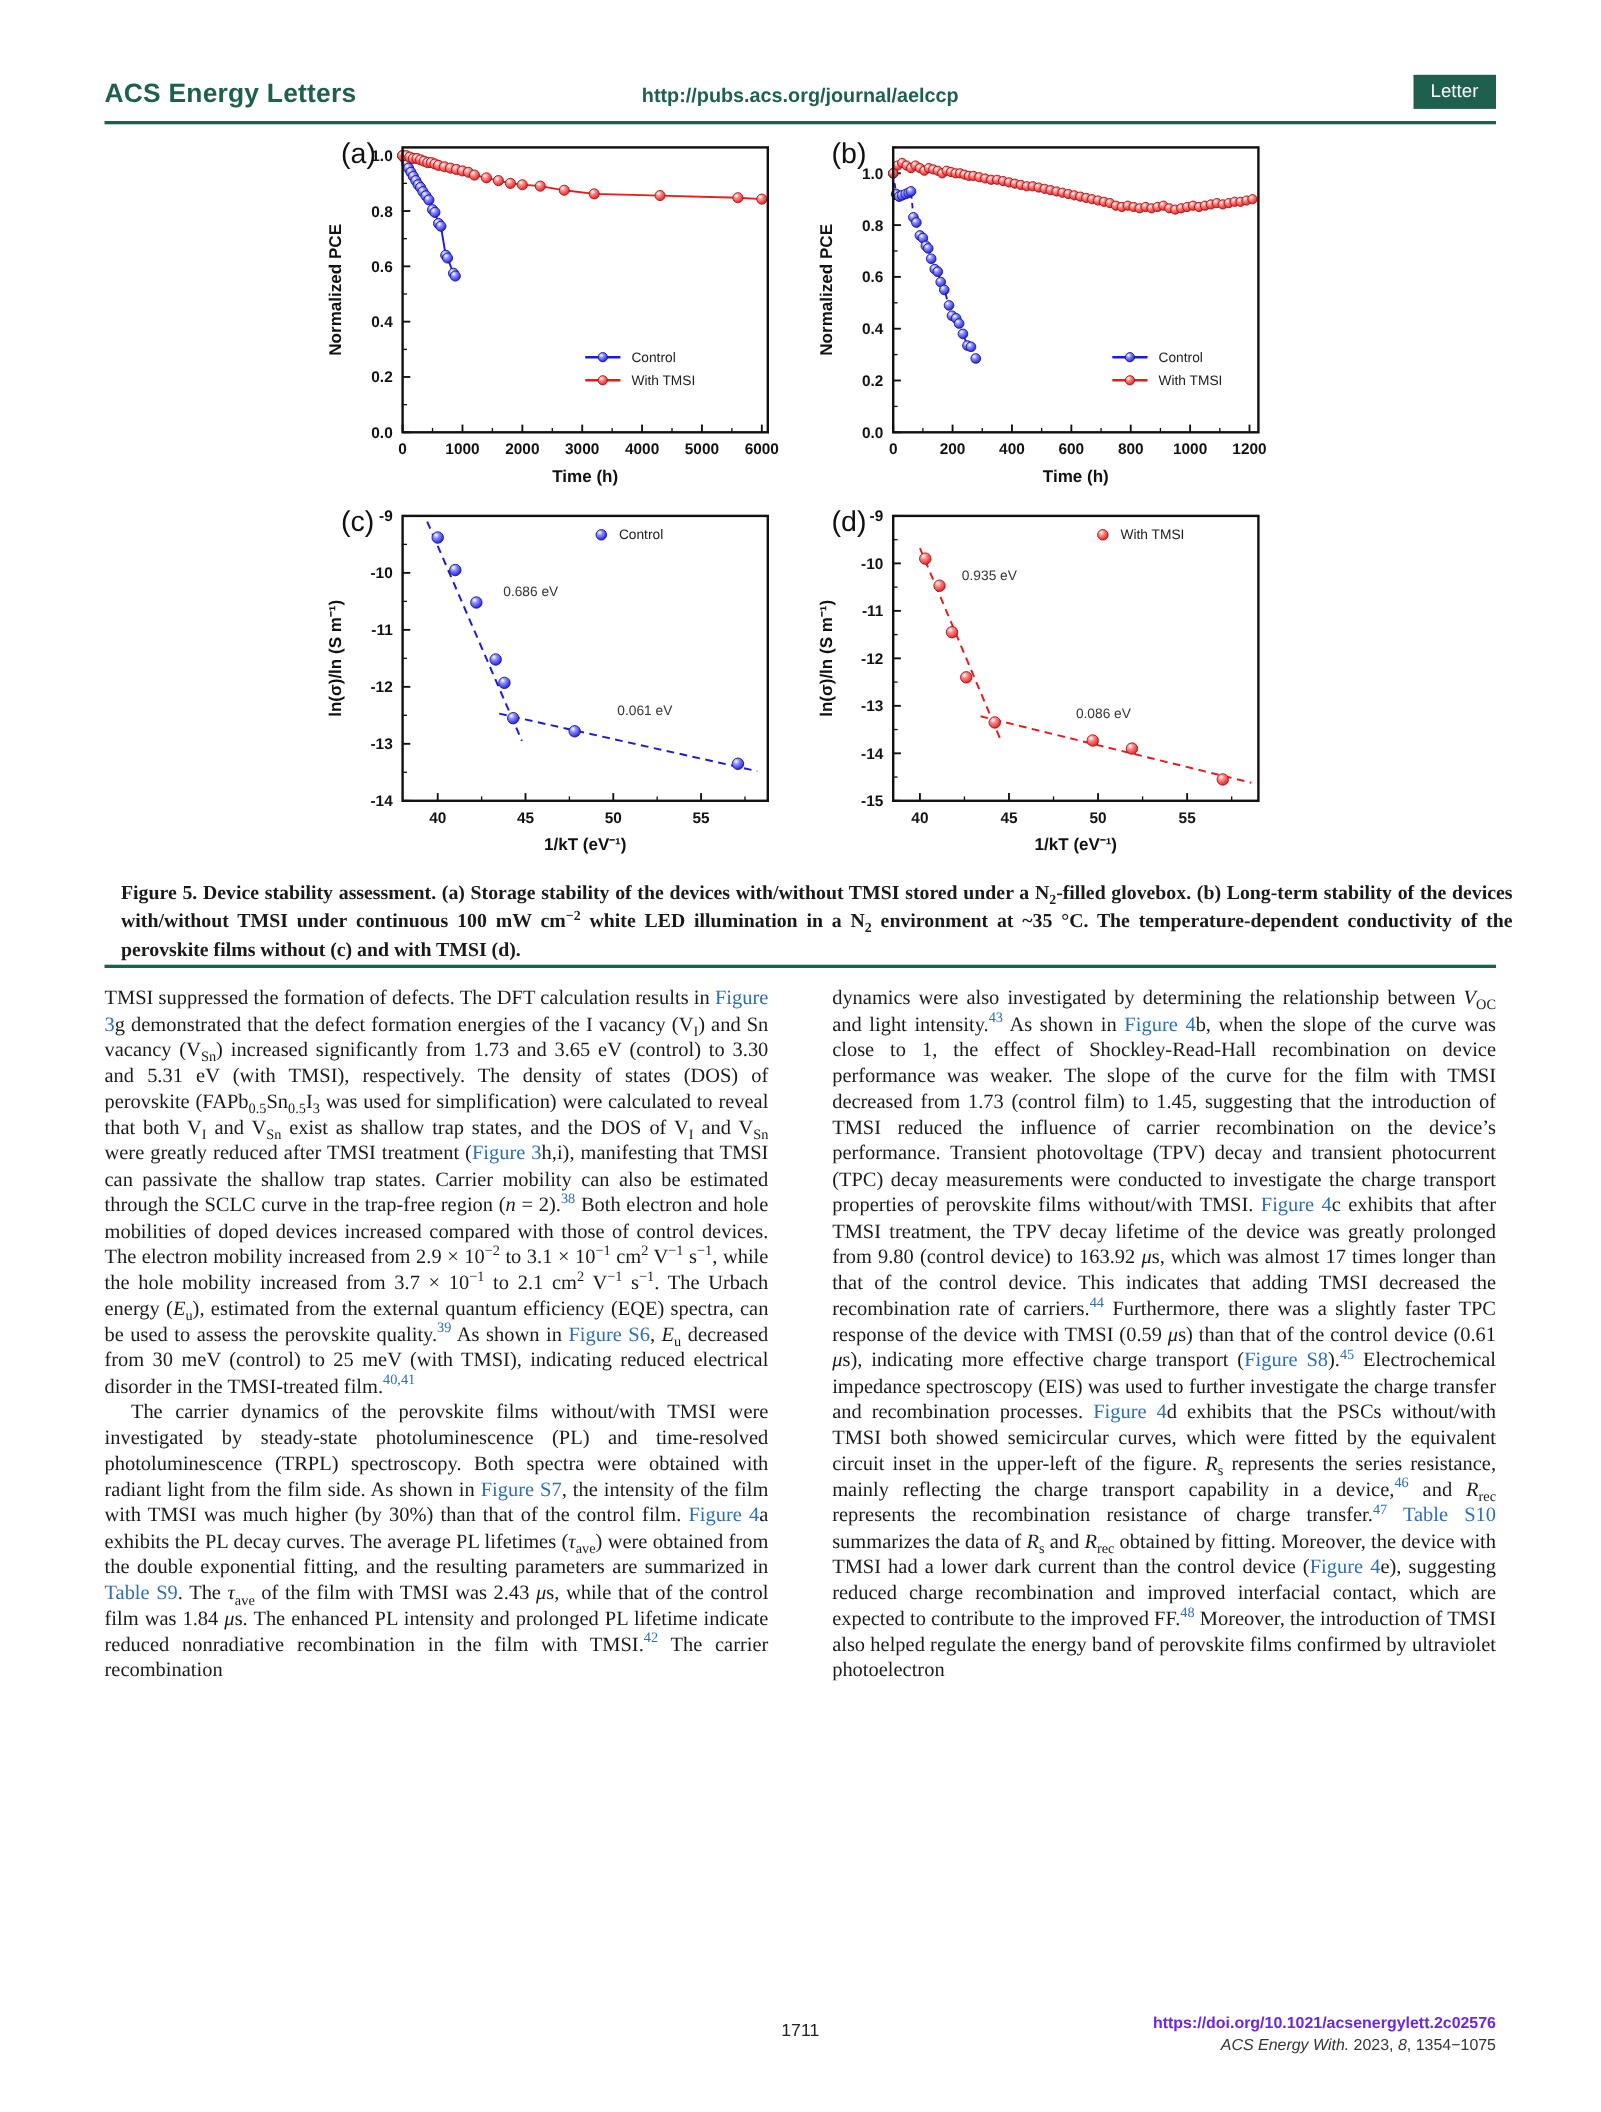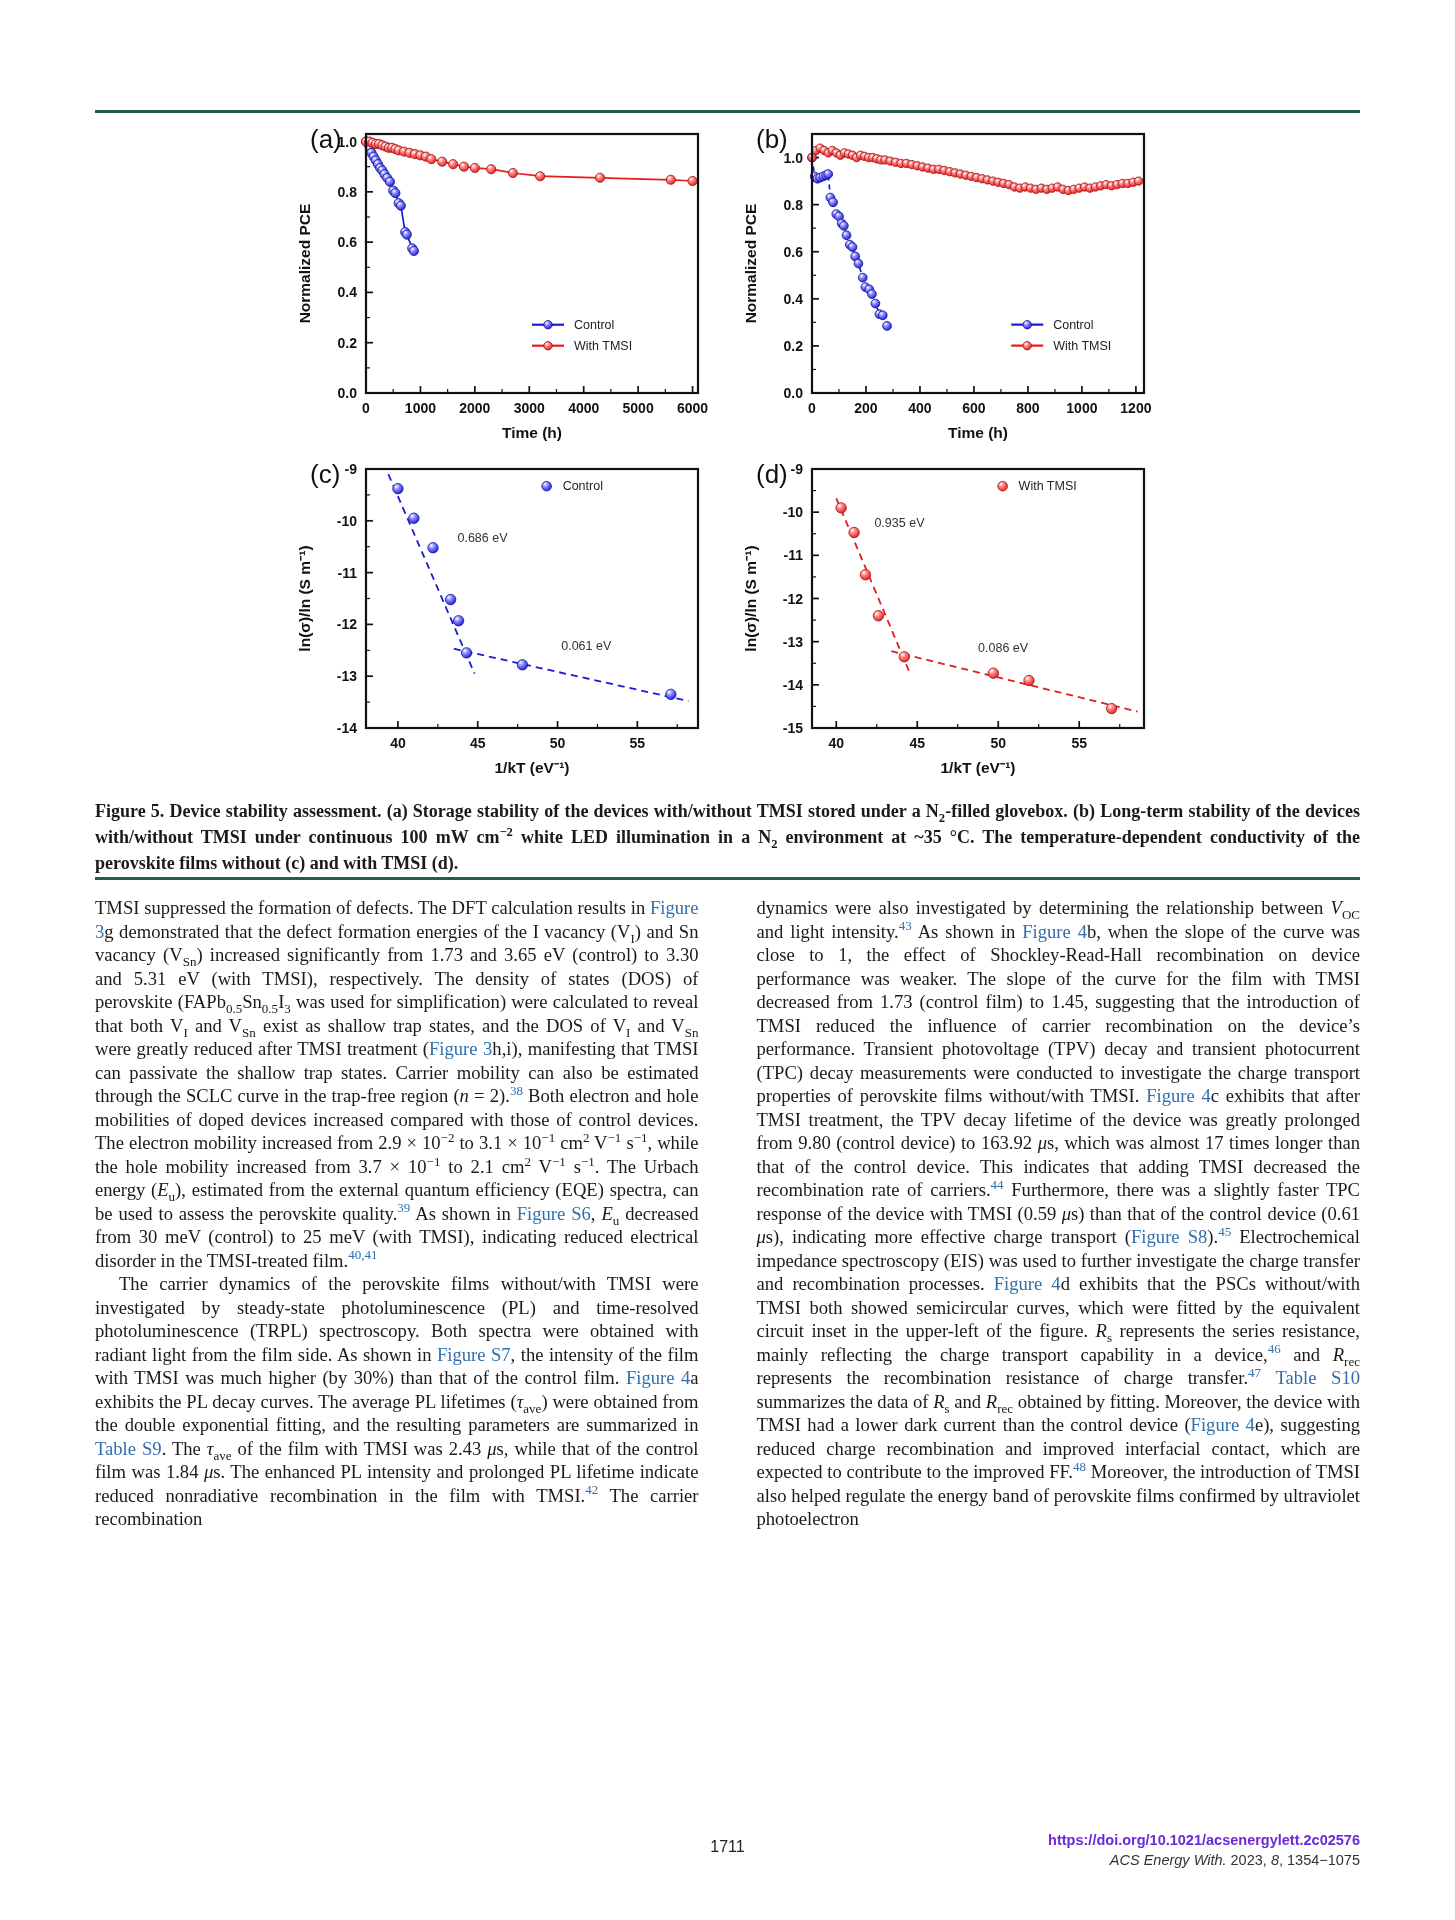--- a/index.html
+++ b/index.html
@@ -24,21 +24,21 @@
   
   .fig{position:absolute;top:118px;left:50%;transform:translateX(-50%);
        width:880px;display:grid;grid-template-columns:430px 430px;grid-gap:0 16px;}
   svg{overflow:visible;display:block;}
   .tickl{font-family:"Liberation Sans",sans-serif;font-size:14px;font-weight:bold;fill:#111;}
   .axisl{font-family:"Liberation Sans",sans-serif;font-size:15.5px;font-weight:bold;fill:#111;}
   .panell{font-family:"Liberation Sans",sans-serif;font-size:26px;fill:#111;}
   .legt{font-family:"Liberation Sans",sans-serif;font-size:12.5px;fill:#222;}
   .annot{font-family:"Liberation Sans",sans-serif;font-size:12.5px;fill:#333;}
   
-  .caption{position:absolute;left:95px;top:798px;width:1265px;font-weight:bold;
+  .caption{position:absolute;left:110px;top:798px;width:1265px;font-weight:bold;
            font-size:18px;line-height:26px;text-align:justify;}
   
   .cols{position:absolute;left:95px;top:896px;width:1265px;display:flex;gap:58px;justify-content:center;}
   .col{width:604px;font-size:18.6px;line-height:23.5px;text-align:justify;}
   .col p{margin:0;}
   .col p.indent{text-indent:24px;}
   .run-l{color:var(--link);}
   .run-supl{color:var(--link);vertical-align:super;font-size:0.70em;line-height:0;margin-top:35px;}
   .run-sup{vertical-align:super;font-size:0.70em;line-height:0;}
   .run-sub{vertical-align:sub;font-size:0.70em;line-height:0;}
@@ -48,20 +48,25 @@
           font-family:"Liberation Sans",sans-serif;font-size:16px;color:#222;}
   .cite{position:absolute;right:95px;top:1830px;text-align:right;
         font-family:"Liberation Sans",sans-serif;font-size:14.5px;line-height:20px;color:#333;}
   .cite .doi{color:#6d28d9;font-weight:bold;}
 </style>
 </head>
 <body>
 
 <div class="page">
 
+  <div class="hdr">
+    <div class="hdr-title">ACS Energy Letters</div>
+    <div class="hdr-url">http://pubs.acs.org/journal/aelccp</div>
+    <div class="hdr-badge">Letter</div>
+  </div>
   <div class="rule rule1"></div>
 
   <div class="fig">
     <svg width="430" height="335" viewBox="0 0 430 335">
         <defs>
           <radialGradient id="g-a-0" cx="0.35" cy="0.30" r="0.75">
             <stop offset="0%" stop-color="#ffffff"></stop>
             <stop offset="35%" stop-color="#8e8eff"></stop>
             <stop offset="100%" stop-color="#1b1bd6"></stop>
           </radialGradient>

